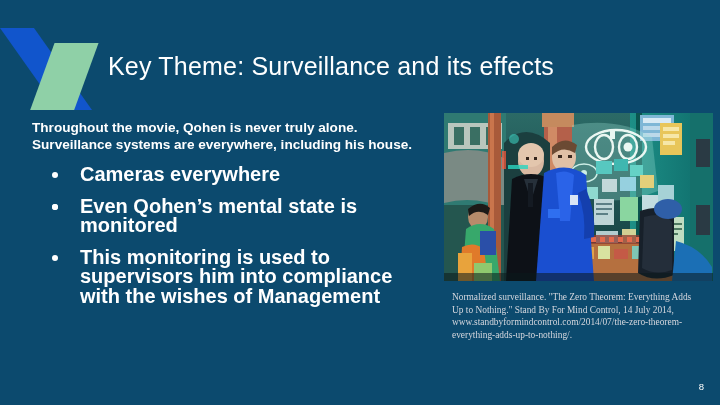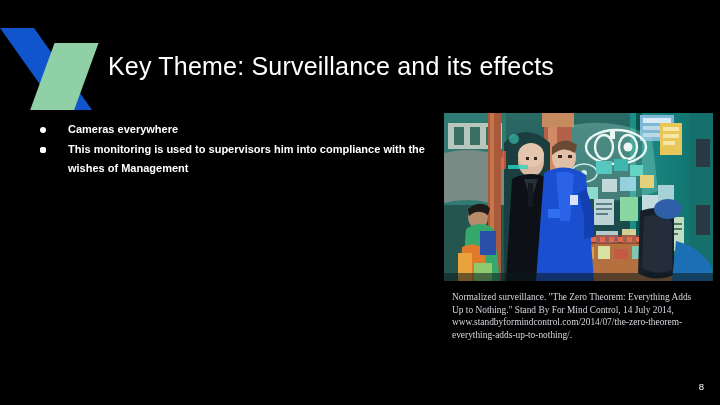--- a/index.html
+++ b/index.html
@@ -4,21 +4,21 @@
 <style>
   html, body {
     margin: 0;
     padding: 0;
     background: #11151f;
   }
   .slide {
     position: relative;
     width: 720px;
     height: 405px;
-    background: #000000;
+    background: #0c4a6e;
     overflow: hidden;
     font-family: "Liberation Sans", sans-serif;
   }
 
   
   .logo {
     position: absolute;
     left: 0px;
     top: 28px;
     width: 112px;
@@ -53,25 +53,25 @@
     margin: 0 0 12px 0;
   }
   ul.bullets {
     list-style: none;
     margin: 0;
     padding: 0;
   }
   ul.bullets li {
     position: relative;
     padding-left: 36px;
-    font-size: 11px;
+    font-size: 20px;
     font-weight: bold;
     color: #ffffff;
     line-height: 19.5px;
-    margin: 0;
+    margin: 12px;
   }
   ul.bullets li .dot {
     position: absolute;
     left: 8px;
     top: 7px;
     width: 6px;
     height: 6px;
     border-radius: 50%;
     background: #ffffff;
   }
@@ -119,30 +119,32 @@
   <div class="logo">
     <svg width="112" height="82" viewBox="0 0 112 82" xmlns="http://www.w3.org/2000/svg">
       <polygon points="0,0 34,0 92,82 58,82" fill="#1155cc"></polygon>
       <polygon points="38,15 82,15 82,82 38,82" fill="#8fd0a7" transform="skewX(-20) translate(22,0)"></polygon>
     </svg>
   </div>
 
   <div class="slide-title">Key Theme: Surveillance and its effects</div>
 
   <div class="body-col">
+    <p class="lead">Throughout the movie, Qohen is never truly alone. Surveillance systems are everywhere, including his house.</p>
     <ul class="bullets">
       <li>
         <span class="dot"></span>
         <span>Cameras everywhere</span>
       </li>
       <li>
         <span class="dot"></span>
       </li>
       <li>
         <span class="dot"></span>
+        <span>Even Qohen’s mental state is monitored</span>
       </li>
       <li>
         <span class="dot"></span>
         <span>This monitoring is used to supervisors him into compliance with the wishes of Management</span>
       </li>
     </ul>
   </div>
 
   <div class="still">
     <svg width="269" height="168" viewBox="0 0 269 168" xmlns="http://www.w3.org/2000/svg">

